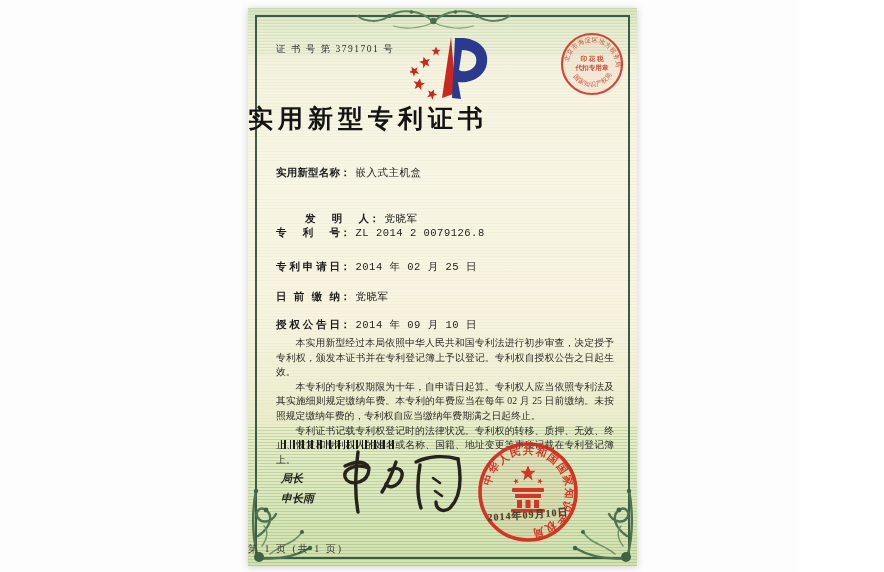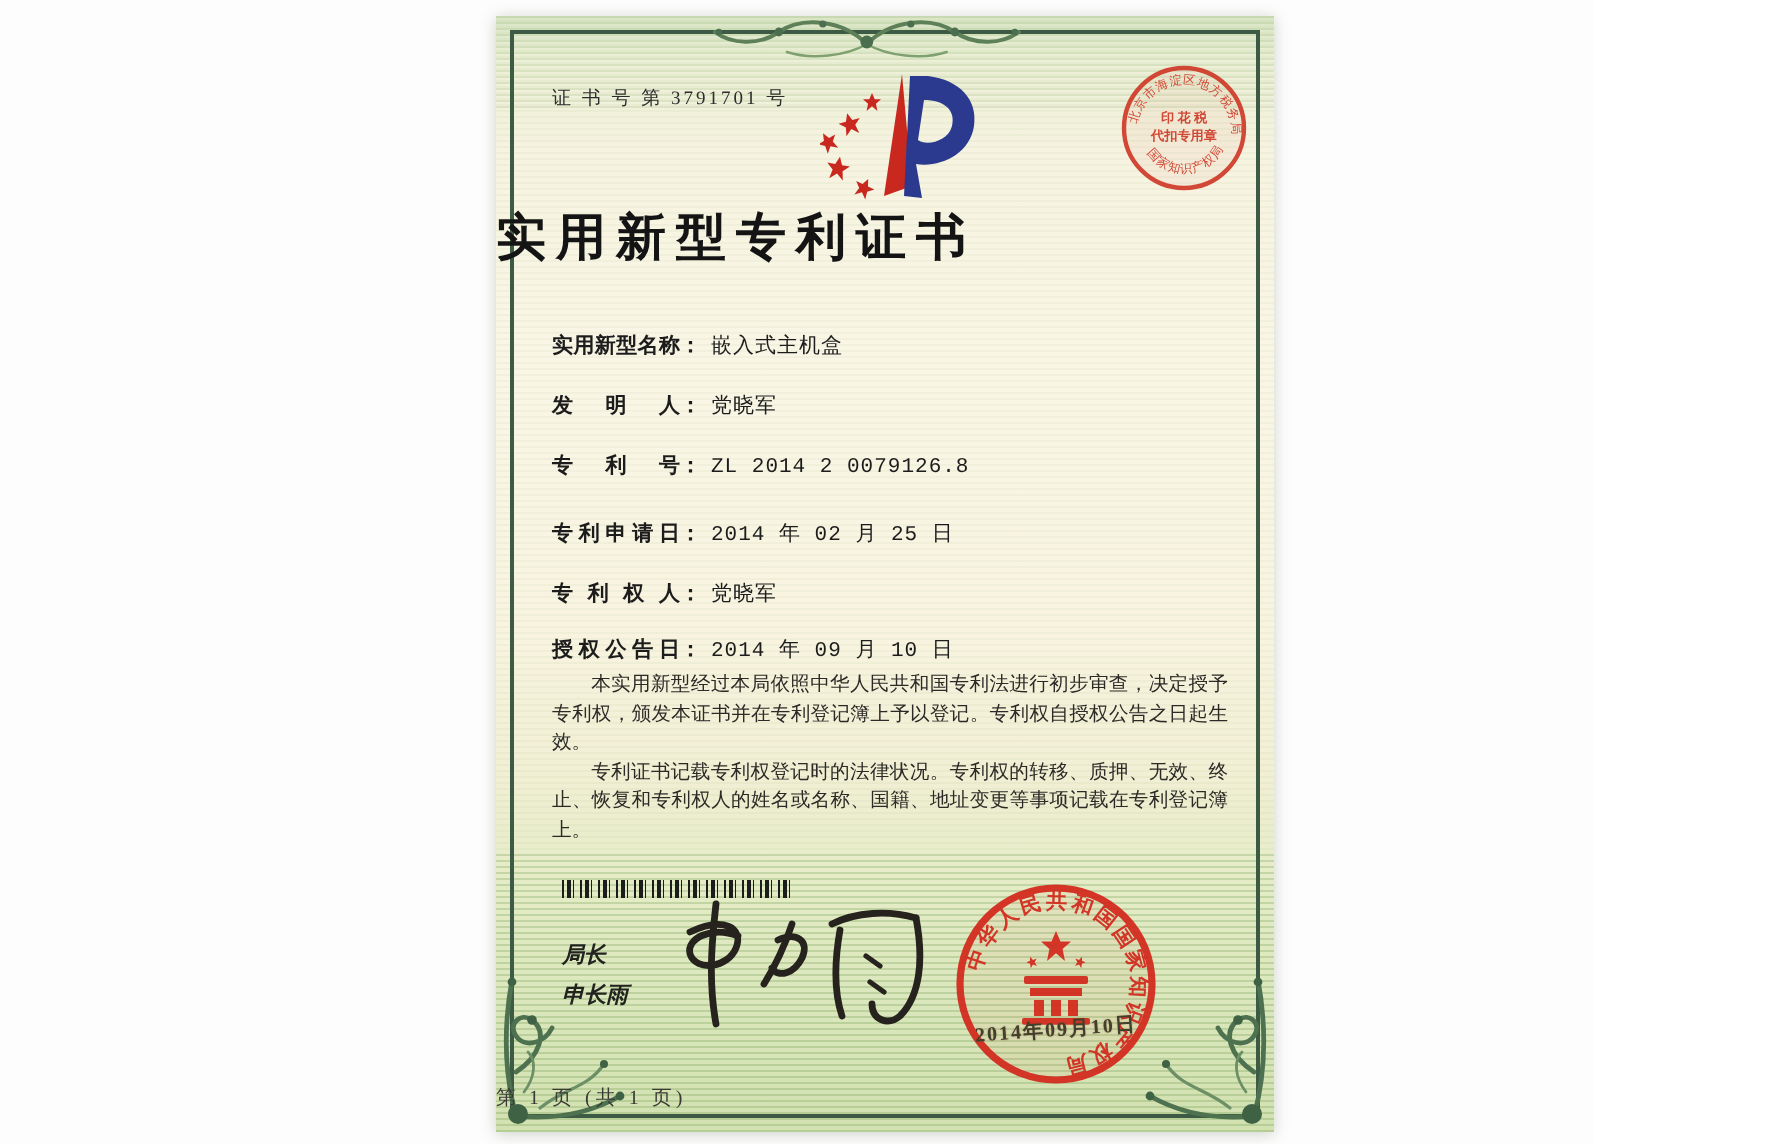--- a/index.html
+++ b/index.html
@@ -35,21 +35,21 @@
   .logo { position:absolute; left:162px; top:28px; }
 
   .tax-stamp { position:absolute; left:311px; top:23px; opacity:.92; }
 
   .title { position:absolute; left:0; top:94px; width:100%; text-align:left;
     font-size:25px; font-weight:bold; letter-spacing:5px; color:#141414; }
 
   .fields { position:absolute; left:28px; top:150px; width:340px; font-size:10.5px;
     color:#1c1c1c; }
   .f-row { position:absolute; left:0; white-space:nowrap; }
-  .f-row:nth-child(1){ top:8px; } .f-row:nth-child(2){ top:38px; }
+  .f-row:nth-child(1){ top:8px; } .f-row:nth-child(2){ top:54px;margin-left:29px; }
   .f-row:nth-child(3){ top:68px; } .f-row:nth-child(4){ top:102px; }
   .f-row:nth-child(5){ top:132px; } .f-row:nth-child(6){ top:160px; }
   .f-label { display:inline-block; width:64px; text-align:justify; text-align-last:justify;
     font-weight:bold; }
   .f-colon { font-weight:bold; }
   .f-value { margin-left:5px; letter-spacing:.5px;font-family:Liberation Mono, monospace; }
 
   .bodytext { position:absolute; left:28px; top:328px; width:338px; font-size:9.8px;
     line-height:14.6px; color:#2b2a26; text-align:justify; }
   .bodytext p { text-indent:2em; }
@@ -174,29 +174,30 @@
       <div class="f-row">
         <span class="f-label">发明人</span><span class="f-colon">：</span><span class="f-value">党晓军</span>
       </div>
       <div class="f-row">
         <span class="f-label">专利号</span><span class="f-colon">：</span><span class="f-value">ZL 2014 2 0079126.8</span>
       </div>
       <div class="f-row">
         <span class="f-label">专利申请日</span><span class="f-colon">：</span><span class="f-value">2014 年 02 月 25 日</span>
       </div>
       <div class="f-row">
-        <span class="f-label">专利权人</span><span class="f-colon">：</span><span class="f-value">党晓军</span>
+        <span class="f-label">日前缴纳</span><span class="f-colon">：</span><span class="f-value">党晓军</span>
       </div>
       <div class="f-row">
         <span class="f-label">授权公告日</span><span class="f-colon">：</span><span class="f-value">2014 年 09 月 10 日</span>
       </div>
     </div>
 
     <div class="bodytext">
       <p>本实用新型经过本局依照中华人民共和国专利法进行初步审查，决定授予专利权，颁发本证书并在专利登记簿上予以登记。专利权自授权公告之日起生效。</p>
+      <p>本专利的专利权期限为十年，自申请日起算。专利权人应当依照专利法及其实施细则规定缴纳年费。本专利的年费应当在每年 02 月 25 日前缴纳。未按照规定缴纳年费的，专利权自应当缴纳年费期满之日起终止。</p>
       <p>专利证书记载专利权登记时的法律状况。专利权的转移、质押、无效、终止、恢复和专利权人的姓名或名称、国籍、地址变更等事项记载在专利登记簿上。</p>
     </div>
 
     <div class="barcode"></div>
 
     <div class="signer">
       <div>局长</div>
       <div>申长雨</div>
     </div>
 

